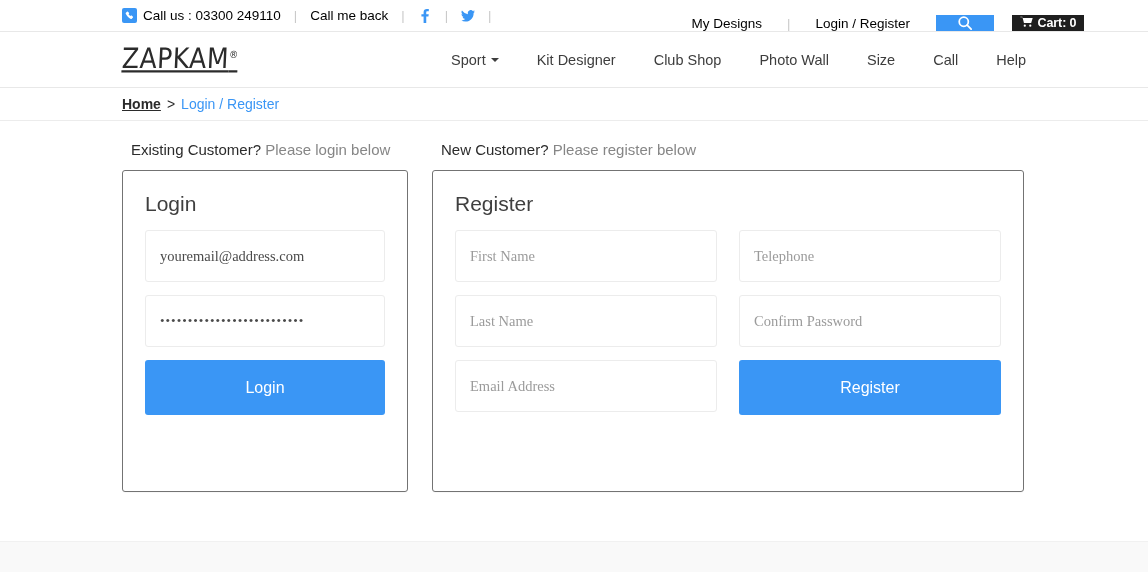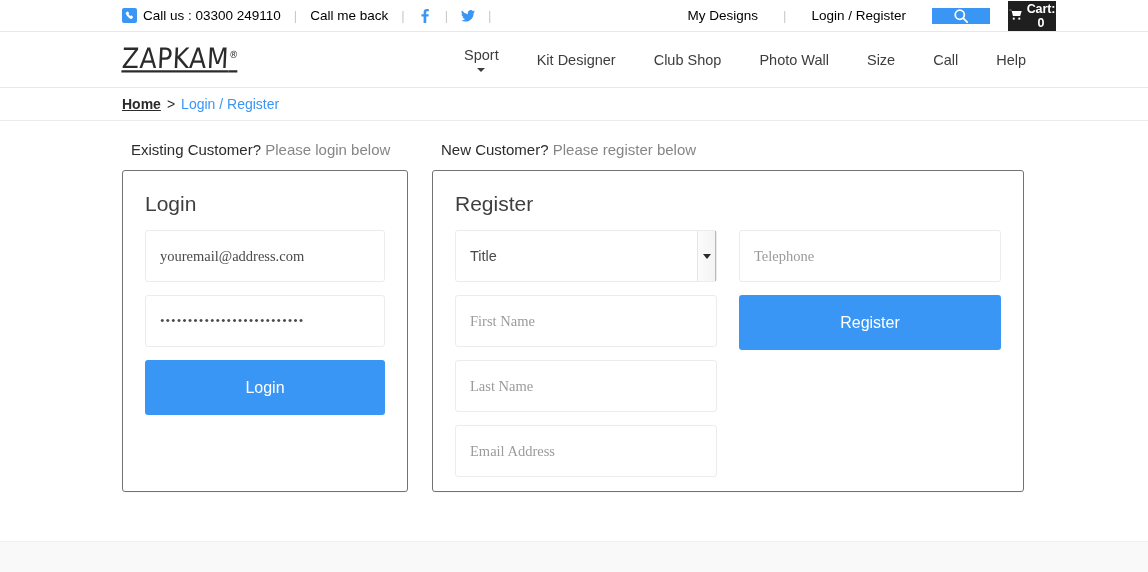--- a/index.html
+++ b/index.html
@@ -23,21 +23,21 @@
     background: #fff;
   }
   .topbar-left {
     display: flex; align-items: center;
     padding-left: 122px;
     font-size: 13.5px; color: #2b2b2b;
     gap: 0px;
   }
   .topbar-right {
     margin-left: auto;
-    display: flex; align-items: center;
+    display: flex; align-items: flex-end;
     font-size: 13.5px; color: #2b2b2b; gap: 12px;
   }
   .tb-link {
     display: flex; align-items: center;
     color: #000000; text-decoration: none;
     white-space: nowrap;
   }
   .tb-sep {
     display: flex; align-items: center;
     color: #c9c9c9; padding: 0 13px; font-size: 13px;
@@ -54,24 +54,24 @@
     text-decoration: none;
   }
   .social.tw { font-size: 13px; }
   .search-btn {
     width: 58px; background: #3a96f5;
     display: flex; align-items: center; justify-content: center;
     border: none; cursor: pointer; margin-left: 14px;
   }
   .search-btn svg { display:block; }
   .cart-btn {
-    width: 48px; background: #1f1f1f; color: #fff;
+    width: 72px; background: #1f1f1f; color: #fff;
     display: flex; align-items: center; justify-content: center;
     gap: 5px; font-size: 12.5px; font-weight: bold;
-    border: none; cursor: pointer; margin-left: 6px; margin-right: 92px;
+    border: none; cursor: pointer; margin-left: 6px; margin-right: 64px;
     letter-spacing: -0.1px;
   }
 
   
   .mainnav {
     height: 56px;
     border-bottom: 1px solid #e8e8e8;
     display: flex; align-items: center;
     padding-left: 122px; padding-right: 122px;
     background: #fff;
@@ -86,21 +86,21 @@
     white-space: nowrap;
   }
   .logo .reg { font-size: 9px; vertical-align: super; letter-spacing: 0; }
   .navlinks {
     margin-left: auto;
     display: flex; align-items: center;
     gap: 38px;
   }
   .navlink {
     font-size: 14.5px; color: #3d3d3d; text-decoration: none;
-    white-space: nowrap; display: flex; align-items: center; gap: 5px; flex-direction: column;
+    white-space: nowrap; display: flex; align-items: center; gap: 5px;
   }
   .caret {
     width: 0; height: 0;
     border-left: 4px solid transparent;
     border-right: 4px solid transparent;
     border-top: 4px solid #3d3d3d;
     display: inline-block;
   }
 
   
@@ -314,45 +314,33 @@
       <div class="section-head">
         <span class="strong">New Customer?</span><span class="light"> Please register below</span>
       </div>
 
       <div class="card card-register">
         <h2 class="card-title">Register</h2>
 
         <div class="reg-grid">
 
           <div class="reg-col">
-            <div class="select-wrap">
-              <select class="select-field">
-                <option>Title</option>
-                <option>Mr</option>
-                <option>Mrs</option>
-                <option>Miss</option>
-                <option>Ms</option>
-                <option>Dr</option>
-              </select>
-              <span class="select-arrow">
-                  <i></i>
-                </span>
-            </div>
 
             <input class="field" type="text" placeholder="First Name" style="">
 
             <input class="field" type="text" placeholder="Last Name" style="">
 
             <input class="field" type="text" placeholder="Email Address" style="">
           </div>
 
           <div class="reg-col">
             <input class="field" type="text" placeholder="Telephone" style="">
 
 
+            <input class="field" type="password" placeholder="Confirm Password" style="">
 
             <button class="btn-primary">Register</button>
           </div>
 
         </div>
       </div>
     </div>
 
   </div>
 

